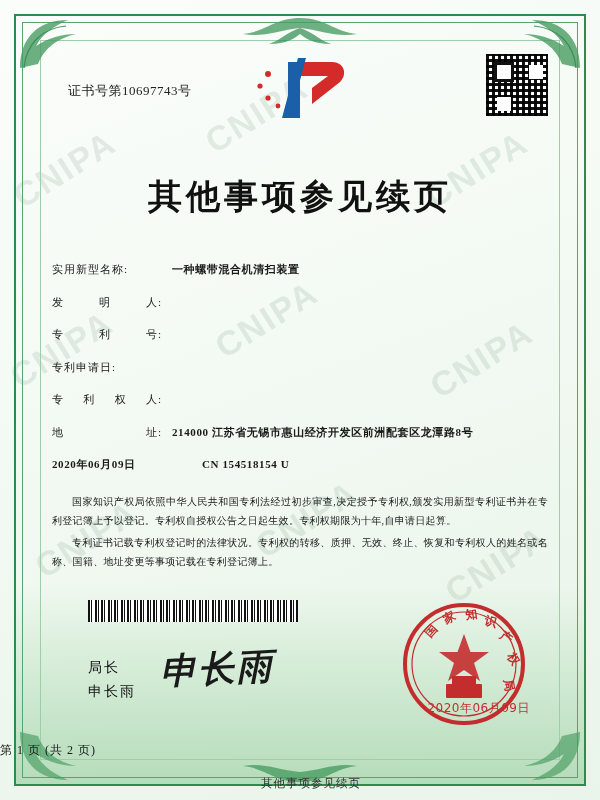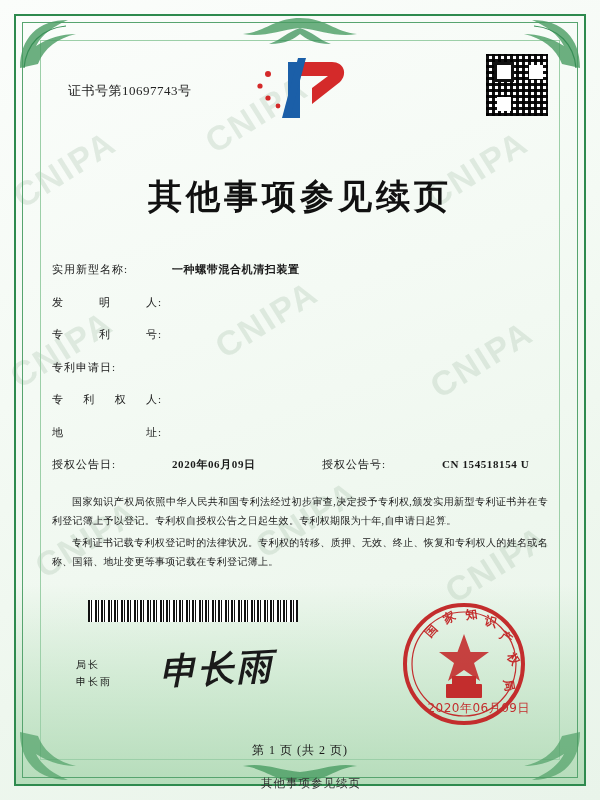--- a/index.html
+++ b/index.html
@@ -229,23 +229,23 @@
     right: 70px;
     top: 700px;
     font-size: 12px;
     color: #c32d2d;
     font-family: "DejaVu Sans", sans-serif;
     letter-spacing: .5px;
   }
 
   .director {
     position: absolute;
-    left: 76px;
+    left: 88px;
     top: 656px;
-    font-size: 10px;
+    font-size: 14px;
     letter-spacing: 2px;
     line-height: 1.7;
     color: #111;
   }
   .signature {
     position: absolute;
     left: 160px;
     top: 645px;
     font-size: 36px;
     color: #1a1a1a;
@@ -253,21 +253,21 @@
     font-style: italic;
     font-weight: bold;
     letter-spacing: 2px;
     transform: rotate(-3deg);
   }
 
   .page-num {
     position: absolute;
     left: 0; right: 0;
     top: 742px;
-    text-align: center;
+    text-align: left;
     font-size: 12px;
     color: #1a1a1a;
     letter-spacing: 1px;
   }
   .footer-note {
     position: absolute;
     left: 0; right: 0;
     top: 776px;
     text-align: center;
     font-size: 11.5px;
@@ -373,26 +373,25 @@
           <span>权</span>
           <span>人:</span>
         </div>
       </div>
 
       <div class="row">
         <div class="lbl spread">
           <span>地</span>
           <span>址:</span>
         </div>
+        <div class="val">214000 江苏省无锡市惠山经济开发区前洲配套区龙潭路8号</div>
       </div>
 
       <div class="row two">
-        <div class="lbl">授权公告日:</div>
         <div class="val">2020年06月09日</div>
-        <div class="lbl2">授权公告号:</div>
         <div class="val">CN 154518154 U</div>
       </div>
 
     </div>
 
     <div class="paras">
       <p>国家知识产权局依照中华人民共和国专利法经过初步审查,决定授予专利权,颁发实用新型专利证书并在专利登记簿上予以登记。专利权自授权公告之日起生效。专利权期限为十年,自申请日起算。</p>
       <p>专利证书记载专利权登记时的法律状况。专利权的转移、质押、无效、终止、恢复和专利权人的姓名或名称、国籍、地址变更等事项记载在专利登记簿上。</p>
     </div>
   </div>

